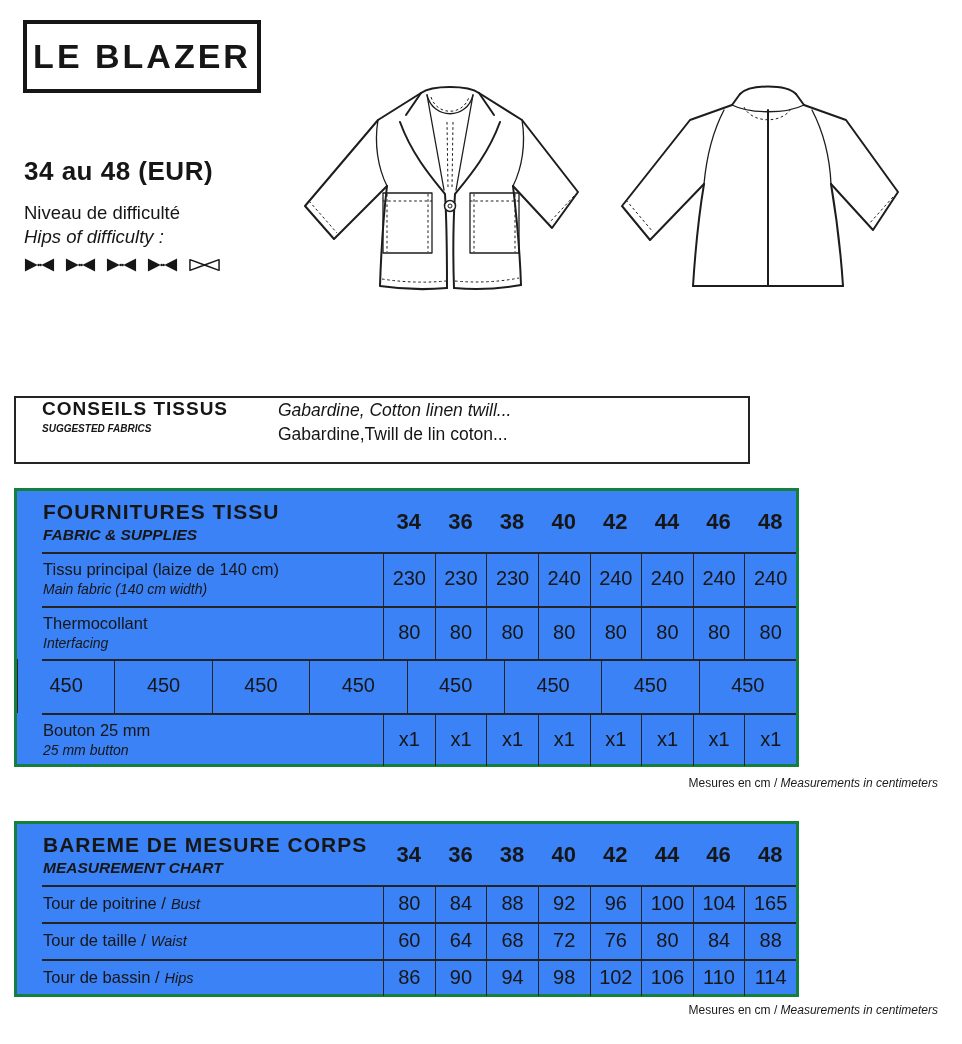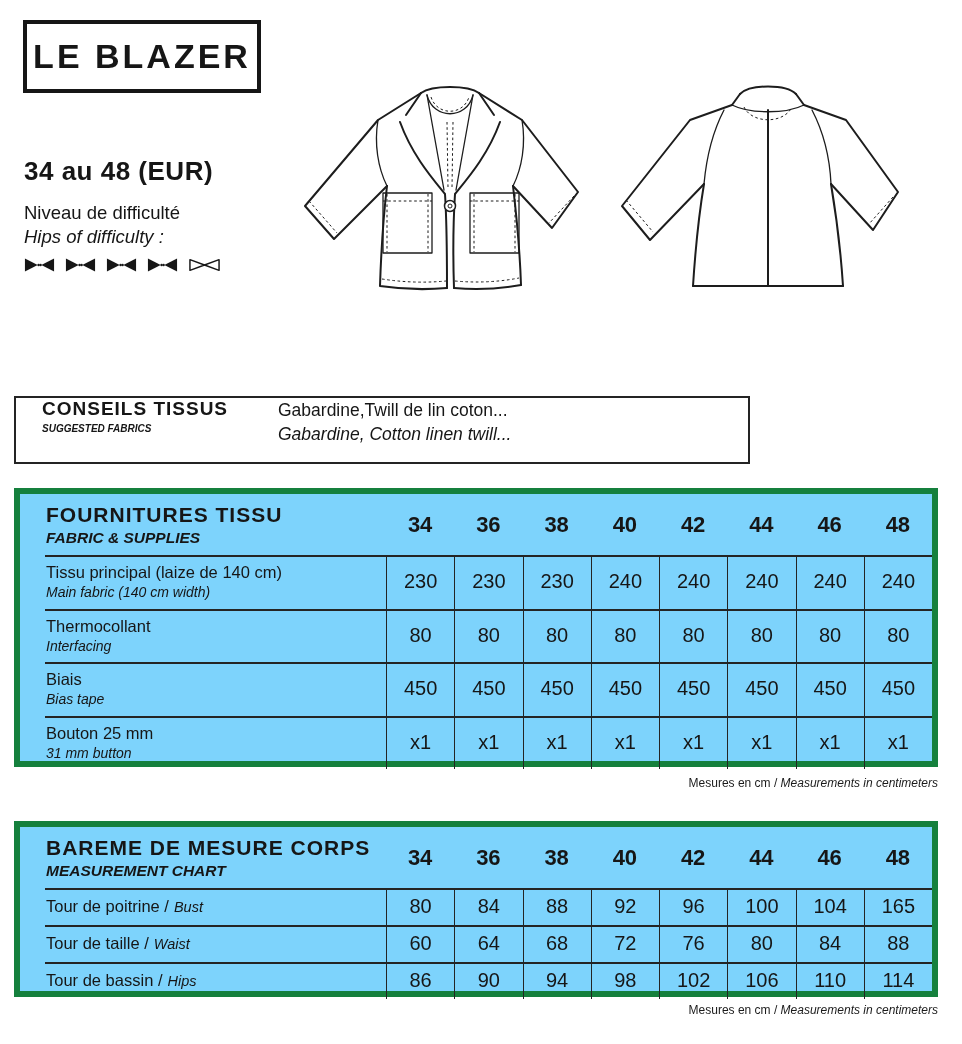--- a/index.html
+++ b/index.html
@@ -35,22 +35,22 @@
     display:flex;align-items:flex-start;background:#fff;
   }
   .fb-left{flex:0 0 262px;padding-left:26px;box-sizing:border-box;}
   .fb-title{font-size:19px;font-weight:700;letter-spacing:1px;}
   .fb-sub{font-size:10px;font-weight:700;font-style:italic;margin-top:3px;}
   .fb-val{font-size:17.5px;line-height:24px;}
   .fb-val.i{font-style:italic;}
 
   
   .table{
-    position:absolute;left:14px;width:924px;border:6px solid #15803d;
-    box-sizing:border-box;background:#7dd3fc;
+    position:absolute;left:14px;width:785px;border:3px solid #15803d;
+    box-sizing:border-box;background:#3b82f6;
   }
   #supplies{top:488px;height:279px;}
   #measure{top:821px;height:176px;}
   .thead{display:flex;height:61px;align-items:center;}
   .trow{display:flex;}
   #supplies .trow{height:53.5px;}
   #measure .trow{height:37px;}
   .label-cell{
     flex:0 0 366px;padding-left:26px;box-sizing:border-box;
     display:flex;flex-direction:column;justify-content:center;
@@ -185,22 +185,22 @@
   <path class="dsh" d="M26,120 L53,152"></path>
   <path class="dsh" d="M293,117 L269,144"></path>
 </svg>
 
 <div class="fabrics-box">
   <div class="fb-left">
     <div class="fb-title">CONSEILS TISSUS</div>
     <div class="fb-sub">SUGGESTED FABRICS</div>
   </div>
   <div class="fb-right">
+    <div class="fb-val i">Gabardine, Cotton linen twill...</div>
     <div class="fb-val">Gabardine,Twill de lin coton...</div>
-    <div class="fb-val i">Gabardine, Cotton linen twill...</div>
   </div>
 </div>
 
 <div class="table" id="supplies">
   <div class="thead">
     <div class="label-cell">
       <div class="tbl-title">FOURNITURES TISSU</div>
       <div class="tbl-sub">FABRIC &amp; SUPPLIES</div>
     </div>
     <div class="size-cell">34</div>
@@ -237,38 +237,34 @@
     <div class="val-cell">80</div>
     <div class="val-cell">80</div>
     <div class="val-cell">80</div>
     <div class="val-cell">80</div>
     <div class="val-cell">80</div>
     <div class="val-cell">80</div>
     <div class="val-cell">80</div>
   </div>
 
   <div class="trow">
-    <div class="label-cell">
-      <div class="lbl-fr">Biais</div>
-      <div class="lbl-en">Bias tape</div>
-    </div>
     <div class="val-cell">450</div>
     <div class="val-cell">450</div>
     <div class="val-cell">450</div>
     <div class="val-cell">450</div>
     <div class="val-cell">450</div>
     <div class="val-cell">450</div>
     <div class="val-cell">450</div>
     <div class="val-cell">450</div>
   </div>
 
   <div class="trow">
     <div class="label-cell">
       <div class="lbl-fr">Bouton 25 mm</div>
-      <div class="lbl-en">31 mm button</div>
+      <div class="lbl-en">25 mm button</div>
     </div>
     <div class="val-cell">x1</div>
     <div class="val-cell">x1</div>
     <div class="val-cell">x1</div>
     <div class="val-cell">x1</div>
     <div class="val-cell">x1</div>
     <div class="val-cell">x1</div>
     <div class="val-cell">x1</div>
     <div class="val-cell">x1</div>
   </div>

